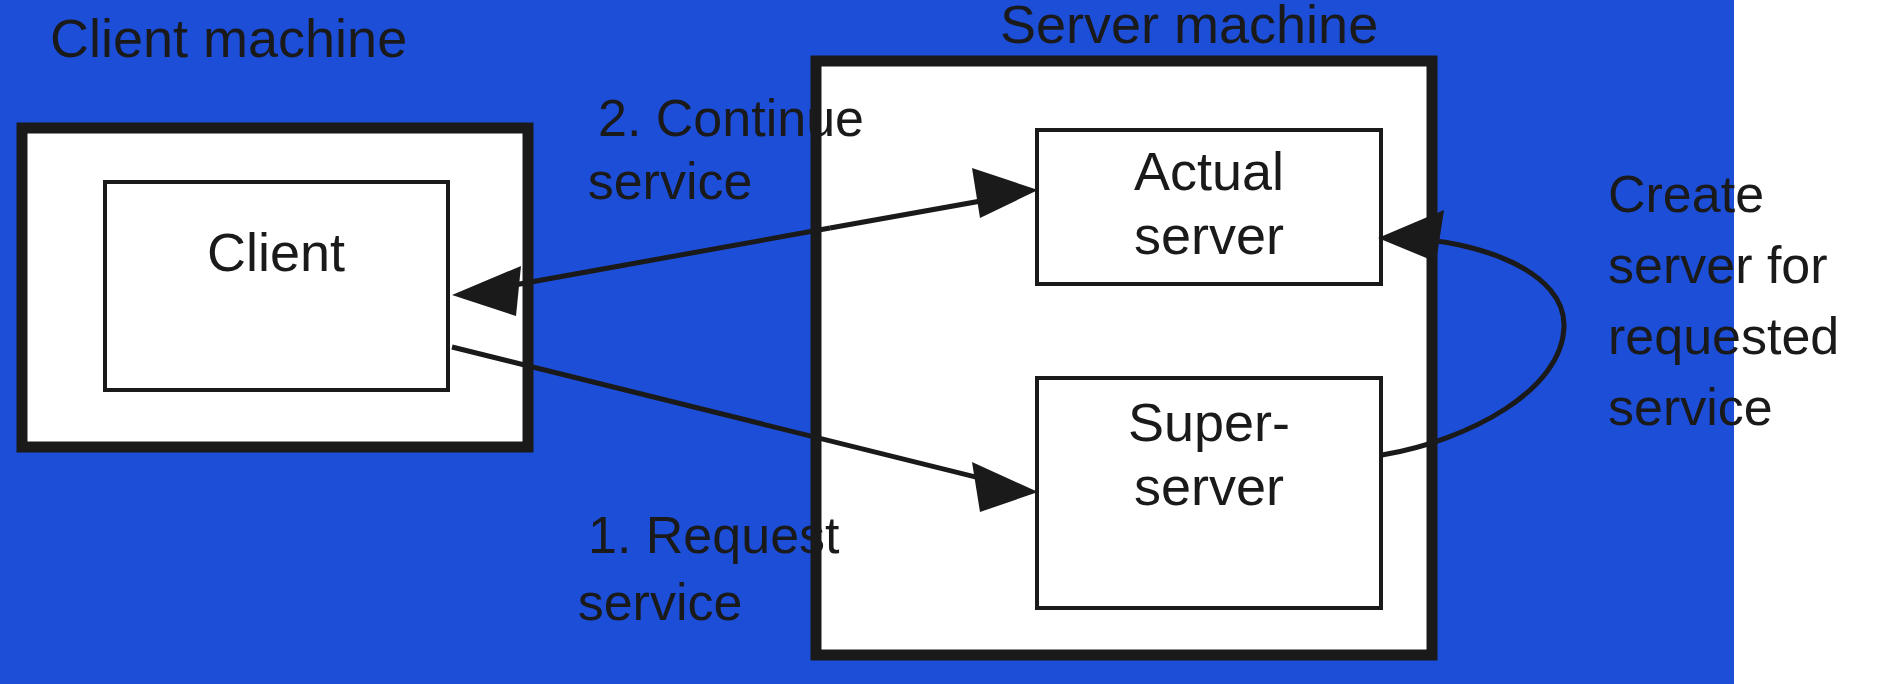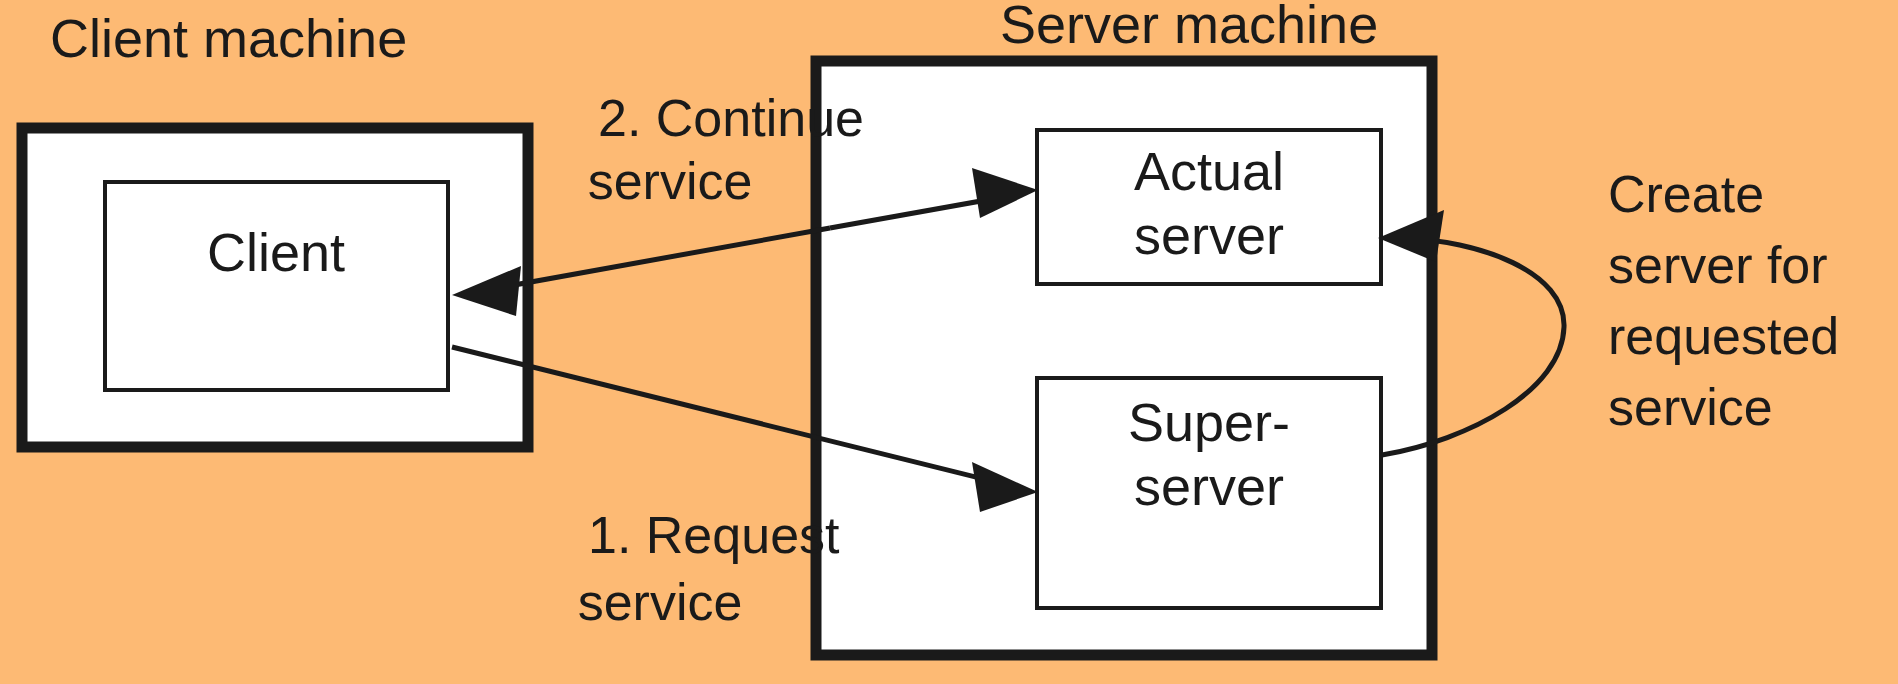--- a/index.html
+++ b/index.html
@@ -2,23 +2,23 @@
 <html><head>
 <meta charset="utf-8">
 <style>
   html, body {
     margin: 0;
     padding: 0;
     background: #ffffff;
   }
   #diagram-root {
     position: relative;
-    width: 1898px;
+    width: 1734px;
     height: 684px;
-    background: #fdba74;
+    background: #1d4ed8;
     font-family: "Liberation Sans", sans-serif;
   }
   svg.diagram-svg {
     position: absolute;
     top: 0;
     left: 0;
     width: 1898px;
     height: 684px;
     display: block;
   }

